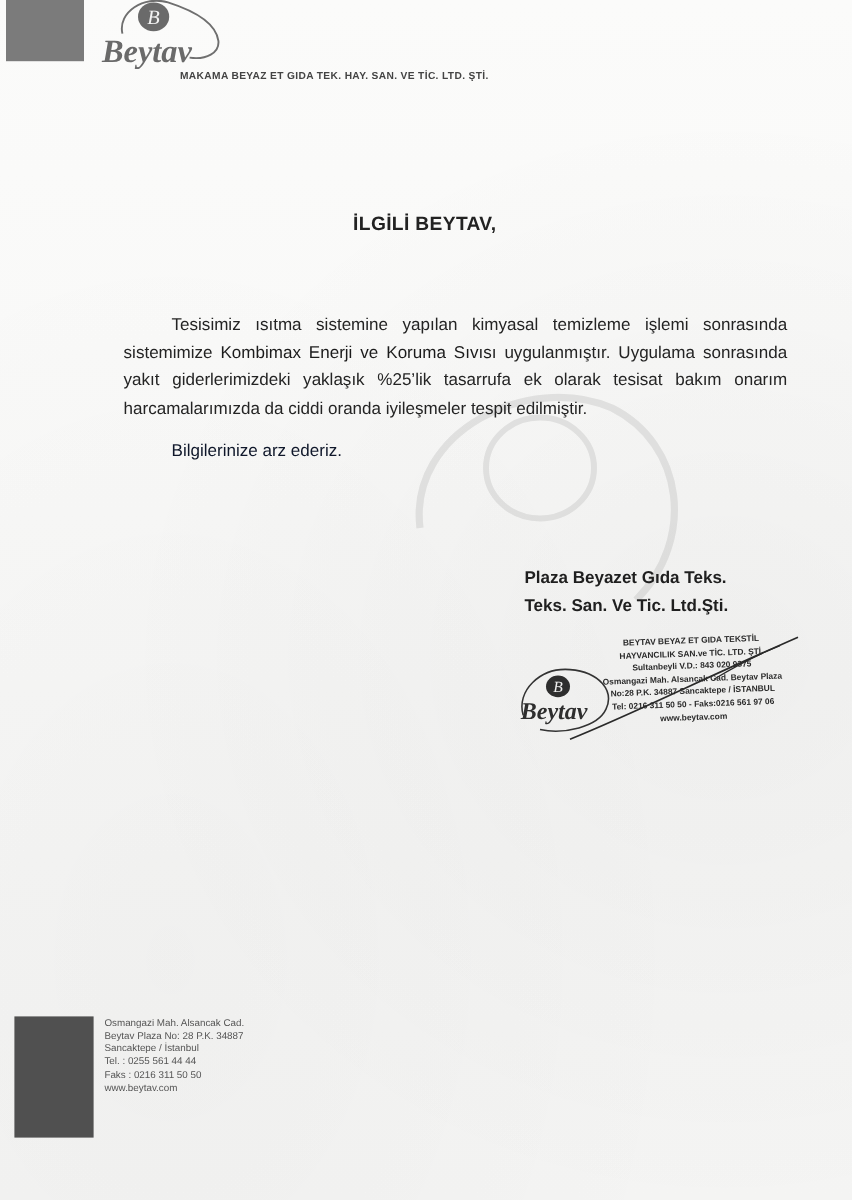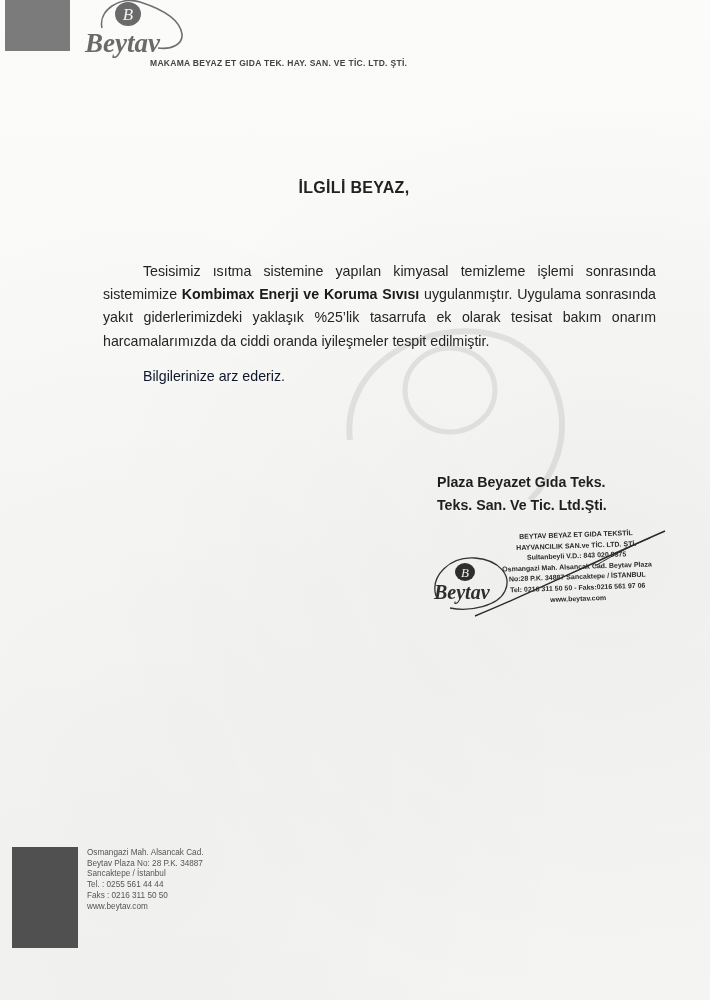--- a/index.html
+++ b/index.html
@@ -30,21 +30,21 @@
       position: absolute; left: 0; width: 710px; top: 179px; text-align: center;
       font-weight: bold; font-size: 16px; letter-spacing: 0.3px; color: #222;
     }
     .title span { position: relative; left: -1px; }
     .body-text {
       position: absolute; left: 103px; top: 260px; width: 553px;
       font-size: 14.2px; line-height: 23.2px; color: #242424;
       text-align: justify; text-align-last: left;
     }
     .body-text p { margin: 0; text-indent: 40px; }
-    .body-text b { font-weight: bold; color: #1b1b1b; }
+    .body-text b { font-weight: normal; color: #1b1b1b; }
     .closing {
       position: absolute; left: 143px; top: 368px; font-size: 14.2px; color: #0f172a;
     }
     .signature {
       position: absolute; left: 437px; top: 471px;
       font-weight: bold; font-size: 14.2px; line-height: 23px; color: #1f1f1f;
     }
     .stamp { position: absolute; left: 425px; top: 526px; width: 240px; height: 95px; }
     .stamp-logo { position: absolute; left: 5px; top: 20px; width: 80px; height: 70px; }
     .stamp-text {
@@ -79,21 +79,21 @@
   <text x="5" y="52" font-family="'Liberation Serif', serif" font-style="italic" font-weight="bold" font-size="27" fill="#6a6a6a">Beytav</text>
 </svg>
 
 <div class="company-line">MAKAMA BEYAZ ET GIDA TEK. HAY.  SAN. VE TİC. LTD. ŞTİ.</div>
 
 <svg class="watermark" viewBox="0 0 260 260">
   <path d="M20 140 C 10 60, 110 10, 180 40 C 240 70, 250 150, 200 200" fill="none" stroke="#000" stroke-width="6"></path>
   <ellipse cx="120" cy="90" rx="45" ry="42" fill="none" stroke="#000" stroke-width="5"></ellipse>
 </svg>
 
-<div class="title"><span>İLGİLİ BEYAZ,</span></div>
+<div class="title"><span>İLGİLİ BEYTAV,</span></div>
 
 <div class="body-text">
   <p><span>Tesisimiz ısıtma sistemine yapılan kimyasal temizleme işlemi sonrasında sistemimize </span><b>Kombimax Enerji ve Koruma Sıvısı</b><span> uygulanmıştır. Uygulama sonrasında yakıt giderlerimizdeki yaklaşık %25’lik tasarrufa ek olarak tesisat bakım onarım harcamalarımızda da ciddi oranda iyileşmeler tespit edilmiştir.</span></p>
 </div>
 
 <div class="closing">Bilgilerinize arz ederiz.</div>
 
 <div class="signature">
   <div>Plaza Beyazet Gıda Teks.</div>
   <div>Teks. San. Ve Tic. Ltd.Şti.</div>

